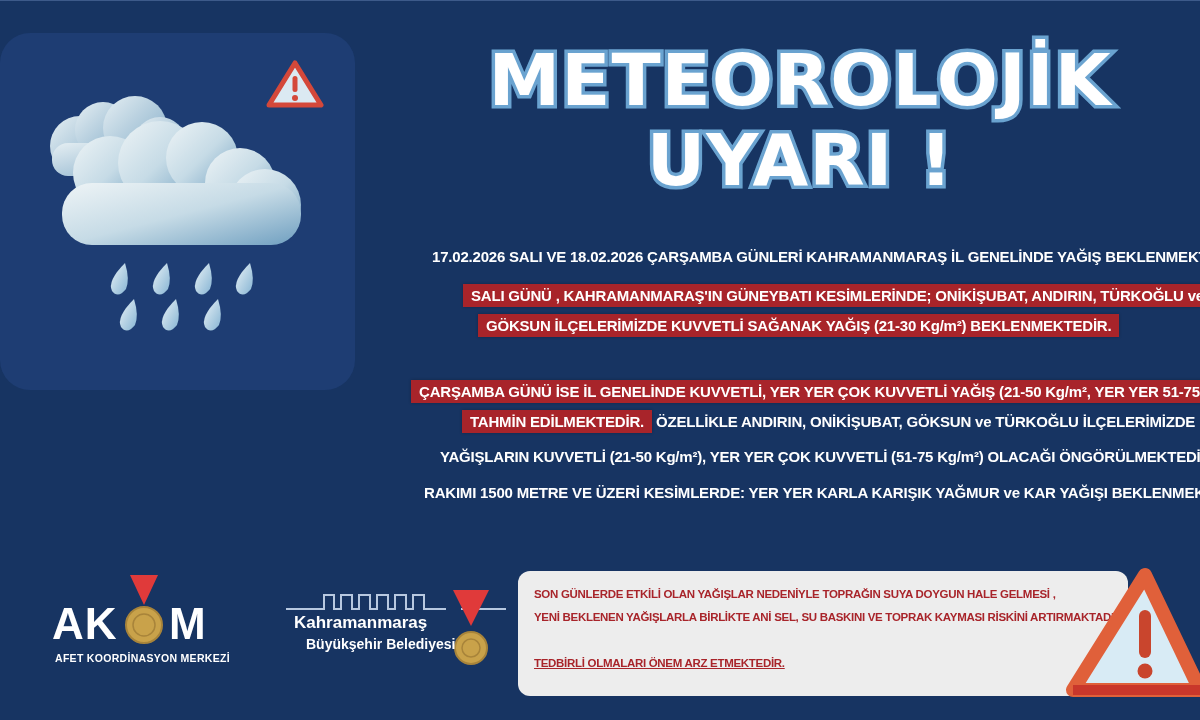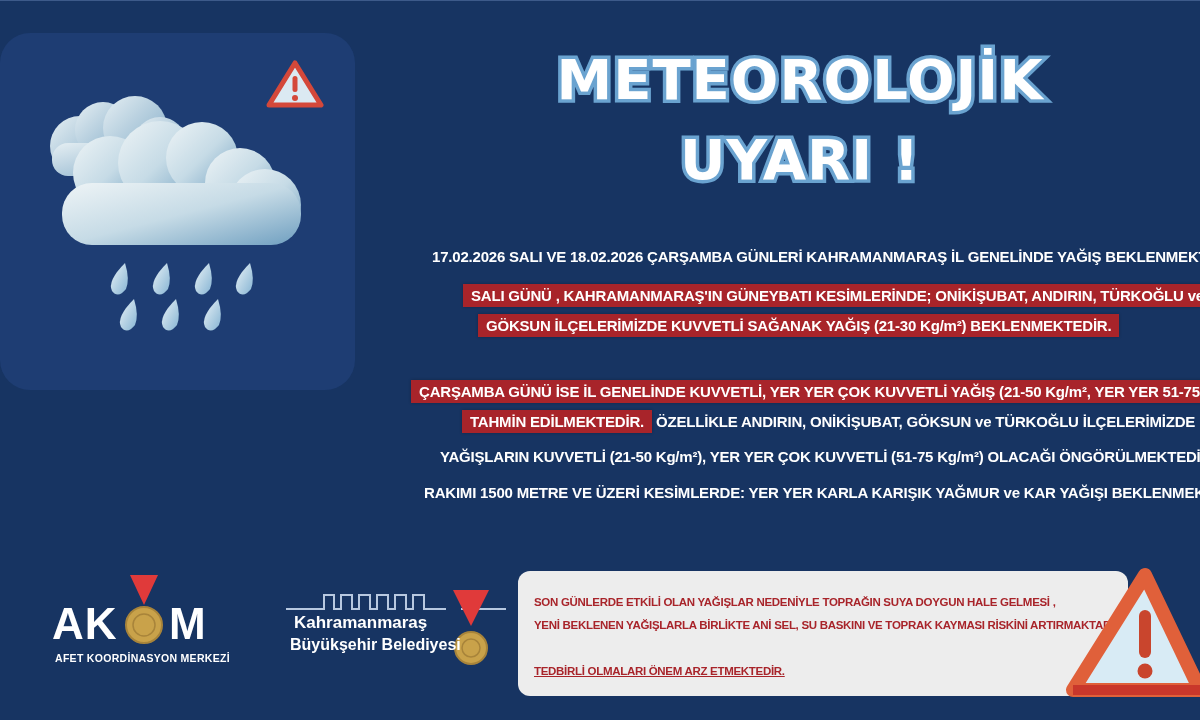--- a/index.html
+++ b/index.html
@@ -16,21 +16,21 @@
     position: absolute; left: 0; top: 33px; width: 355px; height: 357px;
     background: #1e3d73; border-radius: 30px;
   }
   .icon-card svg { position: absolute; left: 0; top: 0; }
 
   
   .title {
     position: absolute; left: 410px; top: 40px; width: 780px;
     text-align: center; color: #ffffff;
     font-family: "DejaVu Sans", sans-serif; font-weight: bold;
-    font-size: 56px; line-height: 80px; letter-spacing: 1px;
+    font-size: 72px; line-height: 80px; letter-spacing: 1px;
     -webkit-text-stroke: 7px #6aa3d0; paint-order: stroke fill;
   }
   .title span { display: block; }
 
   
   .textline {
     position: absolute; color: #ffffff;
     font-family: "Liberation Sans", sans-serif; font-weight: bold;
     font-size: 15px; white-space: nowrap; letter-spacing: -0.2px;
     transform-origin: left center;
@@ -38,43 +38,43 @@
   .hl { background: #a8242a; padding: 3px 8px; box-shadow: 0 0 3px rgba(0,0,0,0.25); }
 
   
   .notice {
     position: absolute; left: 518px; top: 571px; width: 610px; height: 125px;
     background: #ededed; border-radius: 12px;
   }
   .notice-line {
     position: absolute; left: 16px; color: #a8242a;
     font-family: "Liberation Sans", sans-serif; font-weight: bold;
-    font-size: 11.5px; white-space: nowrap; letter-spacing: -0.3px; margin-top: 8px;
+    font-size: 11.5px; white-space: nowrap; letter-spacing: -0.3px;
   }
   .warn-big { position: absolute; left: 1065px; top: 565px; }
 
   
   .akom { position: absolute; left: 52px; top: 575px; width: 175px; height: 100px; }
   .akom-letters {
     position: absolute; left: 0; top: 24px; color: #fff;
     font-family: "Liberation Sans", sans-serif; font-weight: bold; font-size: 44px; letter-spacing: 1px; text-align: right;
   }
   .akom-sub {
     position: absolute; left: 3px; top: 77px; color: #fff;
     font-family: "Liberation Sans", sans-serif; font-weight: bold; font-size: 10.5px; letter-spacing: 0.3px;
     white-space: nowrap;
   }
   .kbb { position: absolute; left: 258px; top: 585px; width: 220px; height: 95px; margin-left: 28px; }
   .kbb-l1 {
     position: absolute; left: 8px; top: 28px; color: #fff;
     font-family: "Liberation Sans", sans-serif; font-weight: bold; font-size: 17px; white-space: nowrap;
   }
   .kbb-l2 {
-    position: absolute; left: 4px; top: 51px; color: #fff;
-    font-family: "Liberation Sans", sans-serif; font-weight: bold; font-size: 16px; white-space: nowrap;
+    position: absolute; left: 20px; top: 51px; color: #fff;
+    font-family: "Liberation Sans", sans-serif; font-weight: bold; font-size: 14px; white-space: nowrap;
   }
 </style>
 </head>
 <body>
 
 <div class="top-line"></div>
 
 <div class="icon-card">
   <svg width="355" height="357" viewBox="0 0 355 357">
     <defs>

